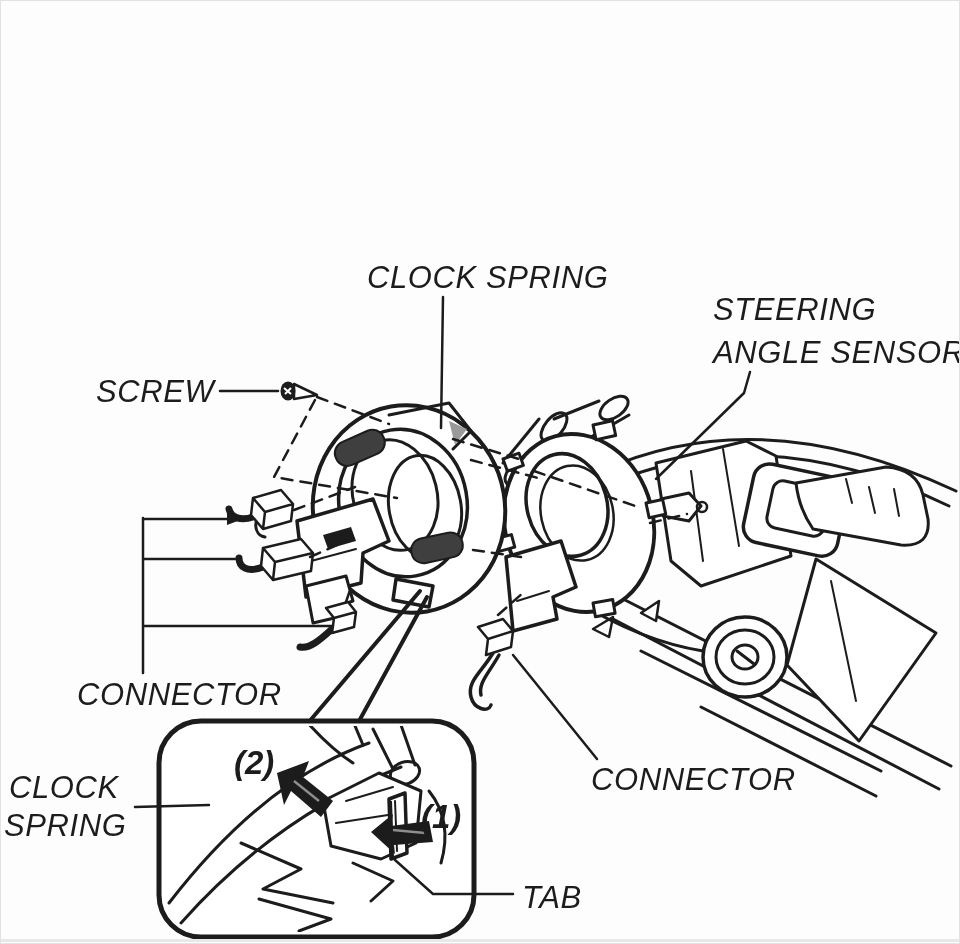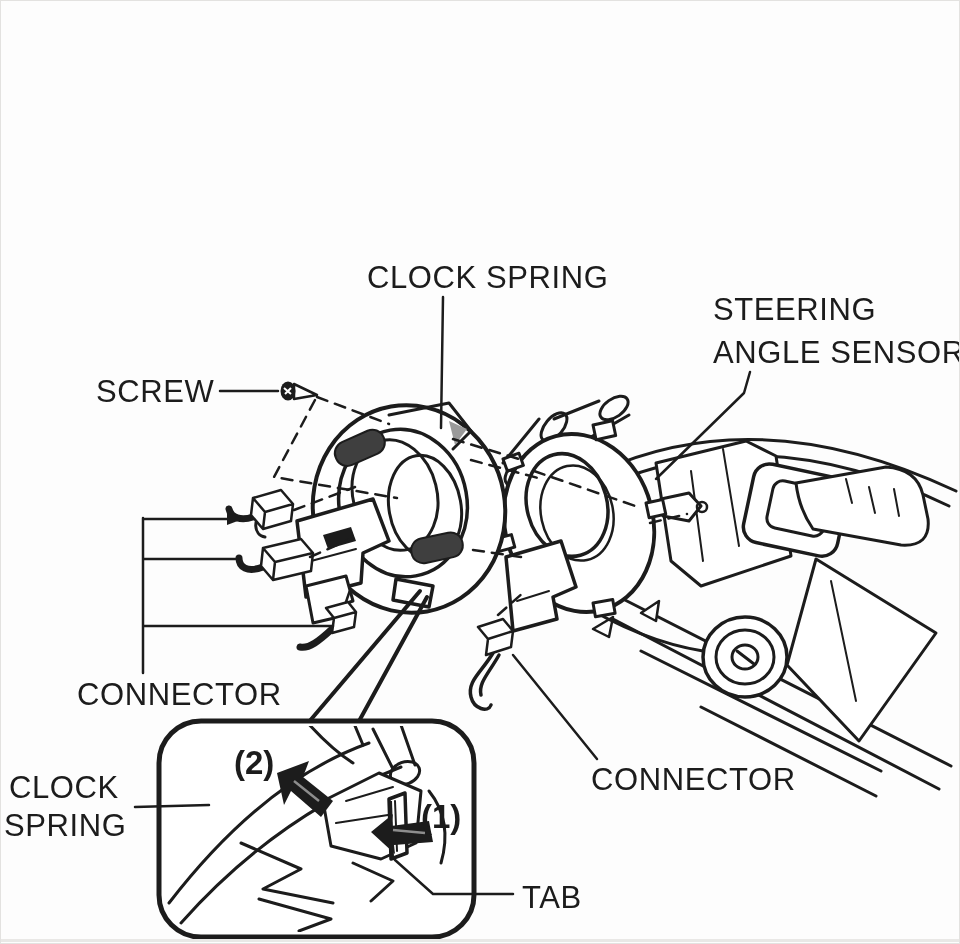--- a/index.html
+++ b/index.html
@@ -1,18 +1,18 @@
 <!DOCTYPE html>
 <html><head>
 <meta charset="utf-8">
 <style>
   html,body{margin:0;padding:0;background:#ffffff;}
   .stage{position:relative;width:960px;height:944px;background:#fdfdfd;
          border:1px solid #e3e2e0;box-sizing:border-box;overflow:hidden;
-         font-family:"Liberation Sans", sans-serif;}
+         font-family:"Liberation Sans", sans-serif;font-style:italic;}
   svg{display:block}
   .ln{stroke:#1c1c1c;fill:none;stroke-linecap:round;stroke-linejoin:round;}
   .w2{stroke-width:2;}  .w25{stroke-width:2.5;} .w3{stroke-width:3;}
   .w35{stroke-width:3.5;} .w4{stroke-width:4;} .w5{stroke-width:5;}
   .dash{stroke-dasharray:11 8;}
   .wht{fill:#ffffff;}
   .ink{fill:#1c1c1c;stroke:none;}
   .shade{fill:#3f3f3f;stroke:#1c1c1c;stroke-width:2;}
   .gray{fill:#9a9a9a;stroke:none;}
   .lbl{font-size:31px;fill:#1c1c1c;letter-spacing:0.6px;}

